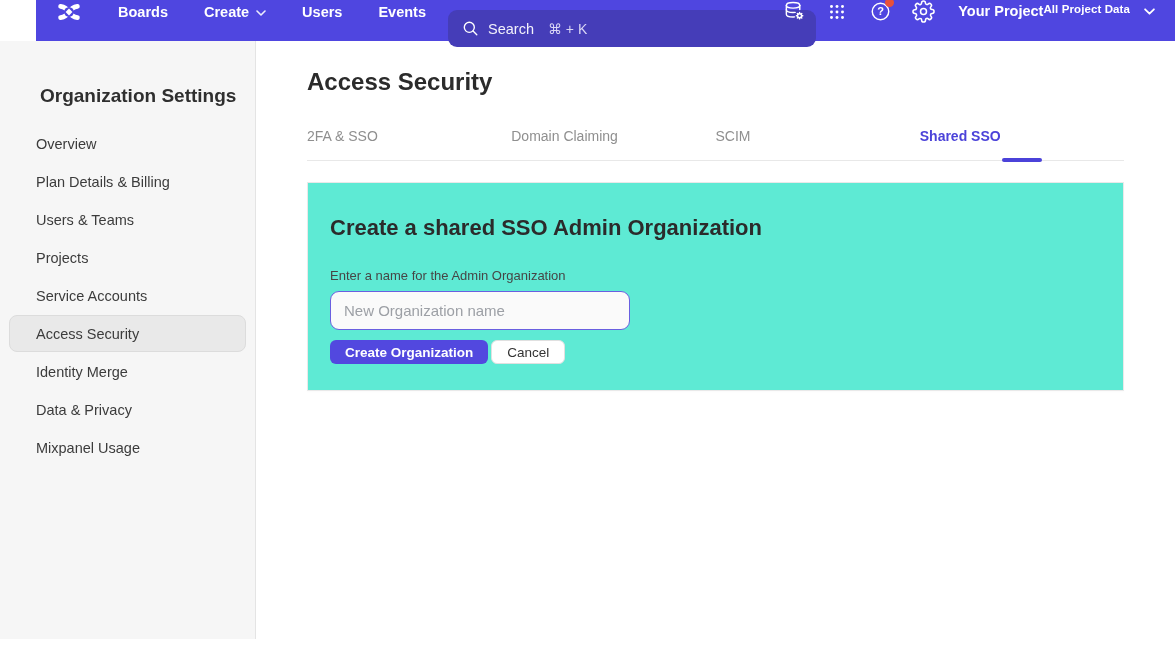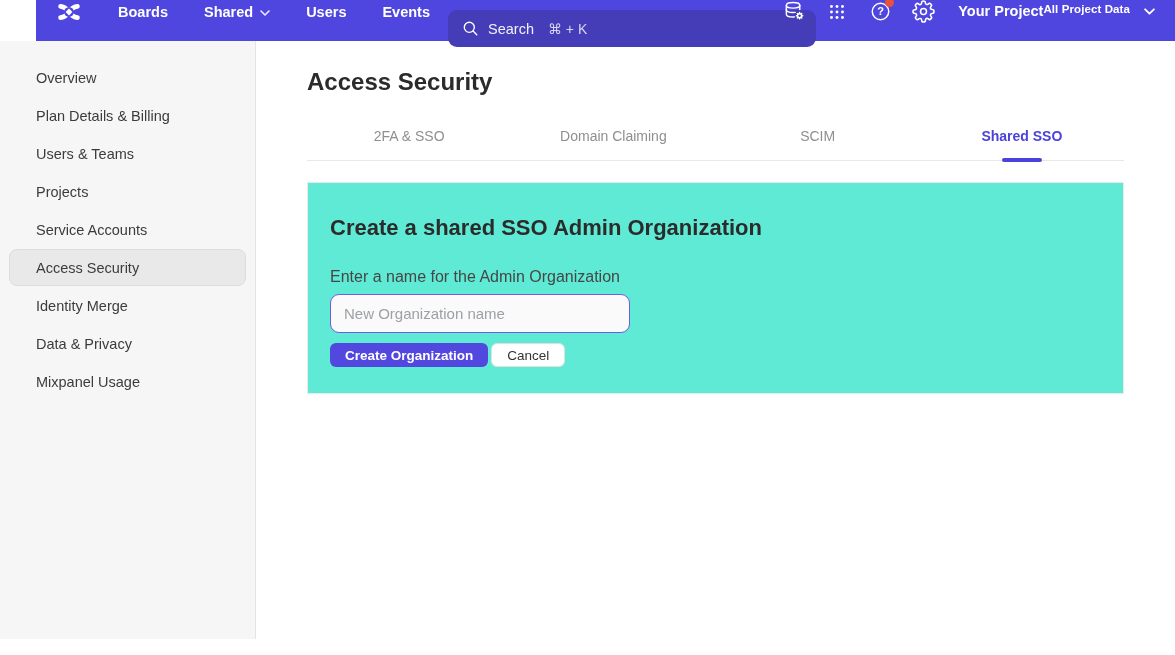--- a/index.html
+++ b/index.html
@@ -48,33 +48,33 @@
     padding-left:26px; border-radius:8px; border:1px solid transparent;
     font-size:14.5px; color:#3c3c3c; cursor:pointer; white-space:nowrap;
   }
   .side-item.active { background:#e9e9e9; border-color:#dcdcdc; }
 
   
   .main { flex:1; padding:0 51px; }
   .page-title { font-size:24px; font-weight:700; color:#2b2b2b; margin-top:27px; }
 
   .tabs { display:flex; margin-top:32px; border-bottom:1px solid #e8e8e8; }
-  .tab { flex:1; text-align:center; padding-bottom:16px; font-size:14px; color:#8f8f8f; cursor:pointer; position:relative; font-weight:500; }
+  .tab { flex:1; padding-bottom:16px; font-size:14px; color:#8f8f8f; cursor:pointer; position:relative; font-weight:500; }
   .tab.active { color:#4b42d9; font-weight:700; }
   .tab.active::after {
     content:""; position:absolute; left:50%; transform:translateX(-50%);
     bottom:-2px; width:40px; height:4px; border-radius:2px; background:#4b42d9;
   }
 
   .card {
     margin-top:21px; border:1px solid #e9e9e9; border-radius:0; background:#5eead4;
     padding:26px 22px 26px; box-shadow:0 1px 2px rgba(0,0,0,.02);
   }
   .card-title { font-size:22px; font-weight:700; color:#2b2b2b; margin-top:6px; }
-  .field-label { font-size:16px; color:#464646; margin-top:27px; }
+  .field-label { font-size:13px; color:#464646; margin-top:27px; }
   .org-input {
     display:block; margin-top:8px; width:300px; height:39px;
     border:1.5px solid #6a5fe0; border-radius:9px; background:#fafafa;
     padding:0 13px; font-size:15px; color:#2f2f2f; outline:none;
     font-family:"Liberation Sans","DejaVu Sans",sans-serif;
   }
   .org-input::placeholder { color:#9da0a6; }
   .btn-row { display:flex; gap:3px; margin-top:10px; }
   .btn { height:24px; border-radius:6px; font-size:13.5px; padding:0 15px; cursor:pointer;
          font-family:"Liberation Sans","DejaVu Sans",sans-serif; display:flex; align-items:center; }
@@ -94,21 +94,21 @@
       <circle cx="16" cy="16" r="5.2" fill="#4f46e0"></circle>
       <rect x="13.4" y="13.4" width="5.2" height="5.2" fill="#ffffff" transform="rotate(45 16 16)"></rect>
     </svg>
   </div>
 
   <nav class="nav-items" id="navItems">
       <div class="nav-item">
         <span>Boards</span>
       </div>
       <div class="nav-item">
-        <span>Shared</span>
+        <span>Create</span>
         <span style="display: flex;">
           <svg width="10" height="6" viewBox="0 0 10 6">
             <path d="M1 1 L5 5 L9 1" stroke="#ffffff" stroke-width="1.6" fill="none" stroke-linecap="round" stroke-linejoin="round"></path>
           </svg>
         </span>
       </div>
       <div class="nav-item">
         <span>Users</span>
       </div>
       <div class="nav-item">
@@ -173,20 +173,21 @@
         <svg width="11" height="7" viewBox="0 0 10 6">
             <path d="M1 1 L5 5 L9 1" stroke="#ffffff" stroke-width="1.6" fill="none" stroke-linecap="round" stroke-linejoin="round"></path>
           </svg>
       </span>
     </div>
   </div>
 </header>
 
 <div class="page">
   <aside class="sidebar">
+    <div class="sidebar-title">Organization Settings</div>
     <div class="side-list" id="sideList">
         <div class="side-item">Overview</div>
         <div class="side-item">Plan Details &amp; Billing</div>
         <div class="side-item">Users &amp; Teams</div>
         <div class="side-item">Projects</div>
         <div class="side-item">Service Accounts</div>
         <div class="side-item active">Access Security</div>
         <div class="side-item">Identity Merge</div>
         <div class="side-item">Data &amp; Privacy</div>
         <div class="side-item">Mixpanel Usage</div>

